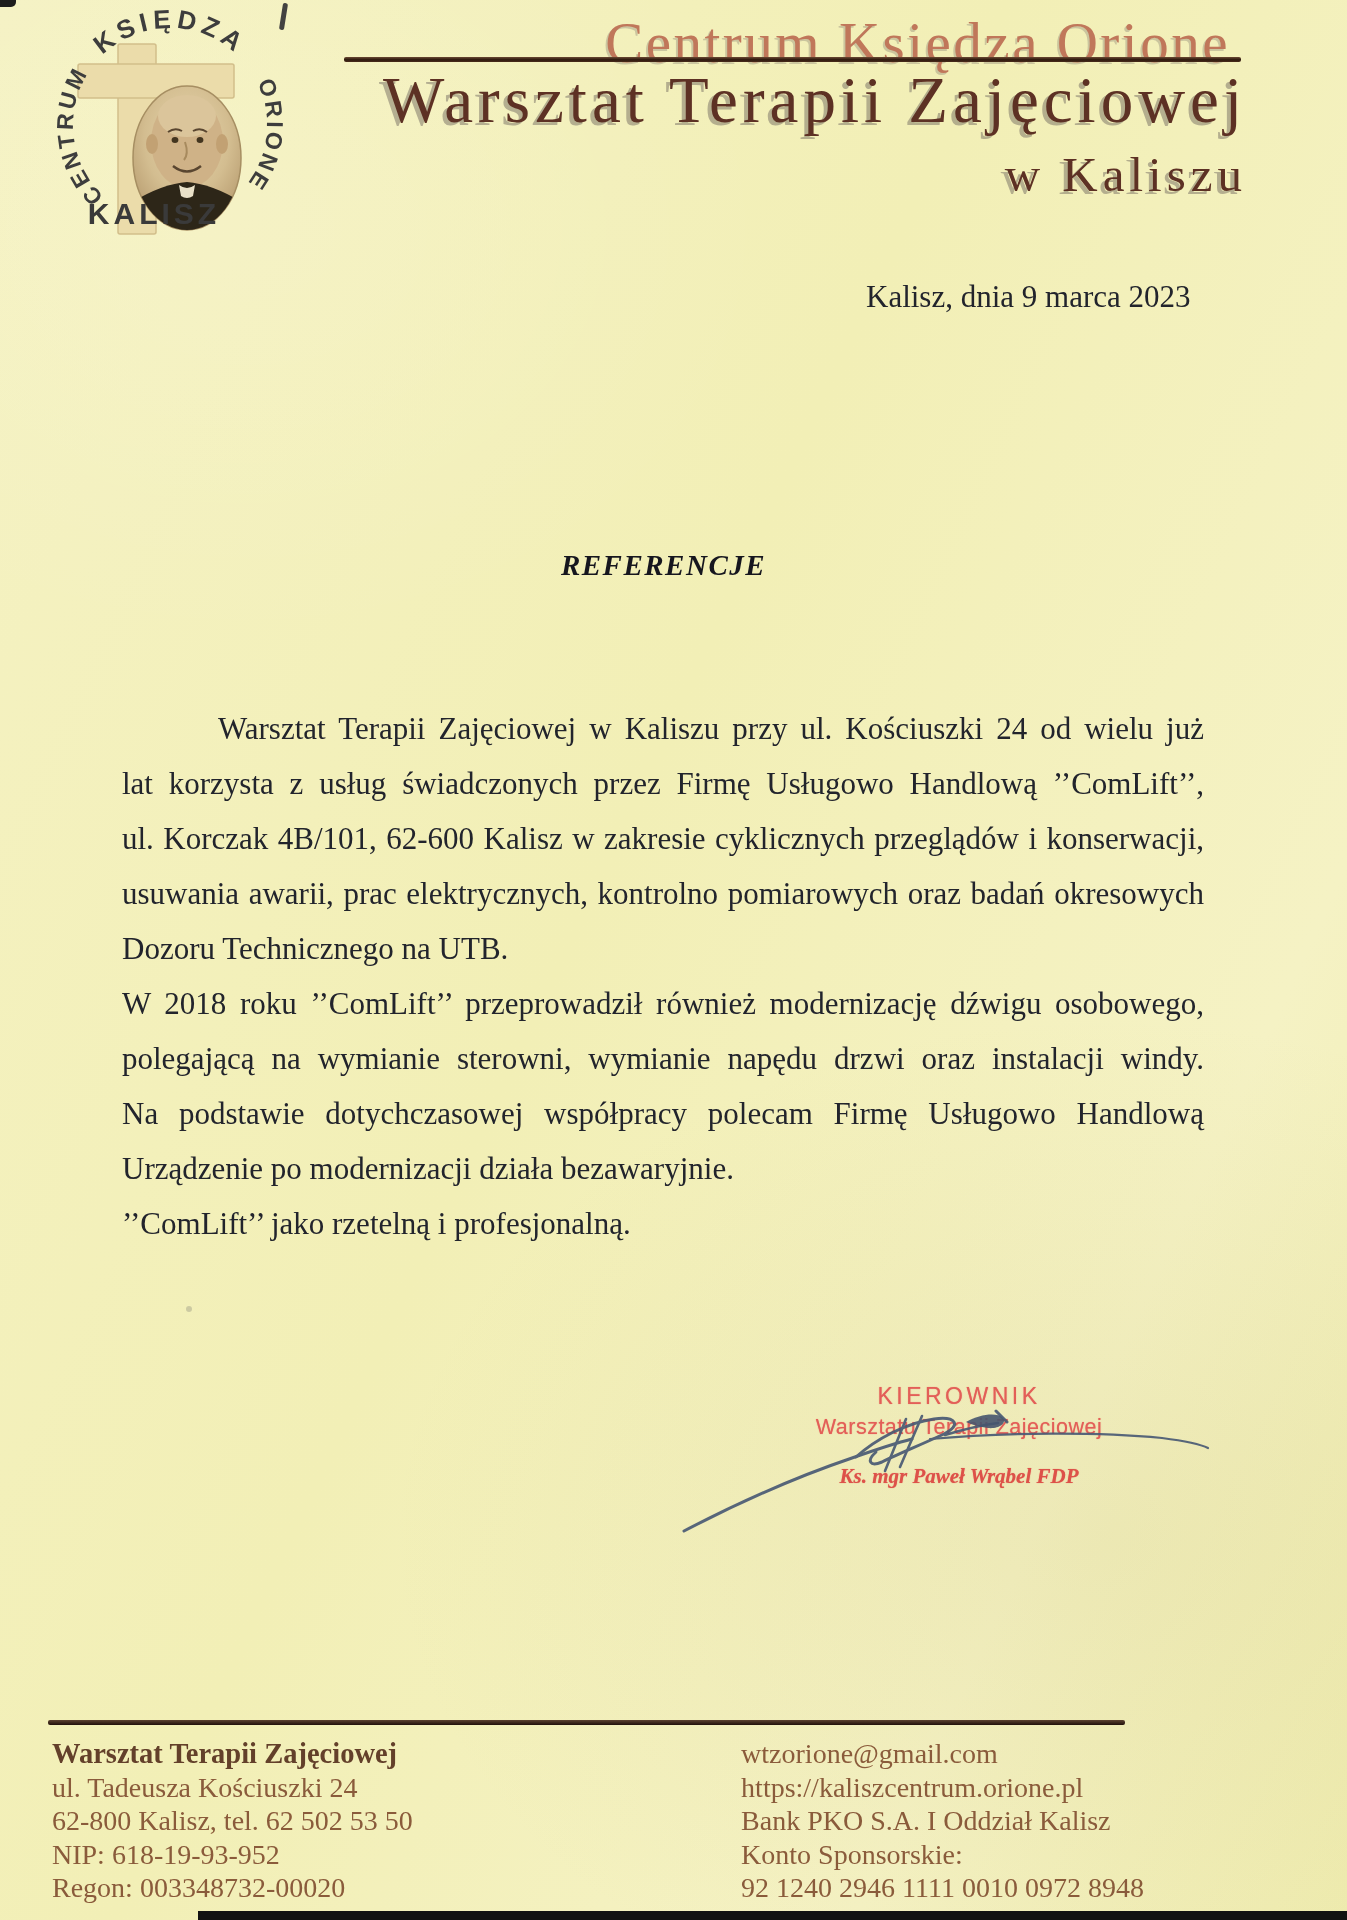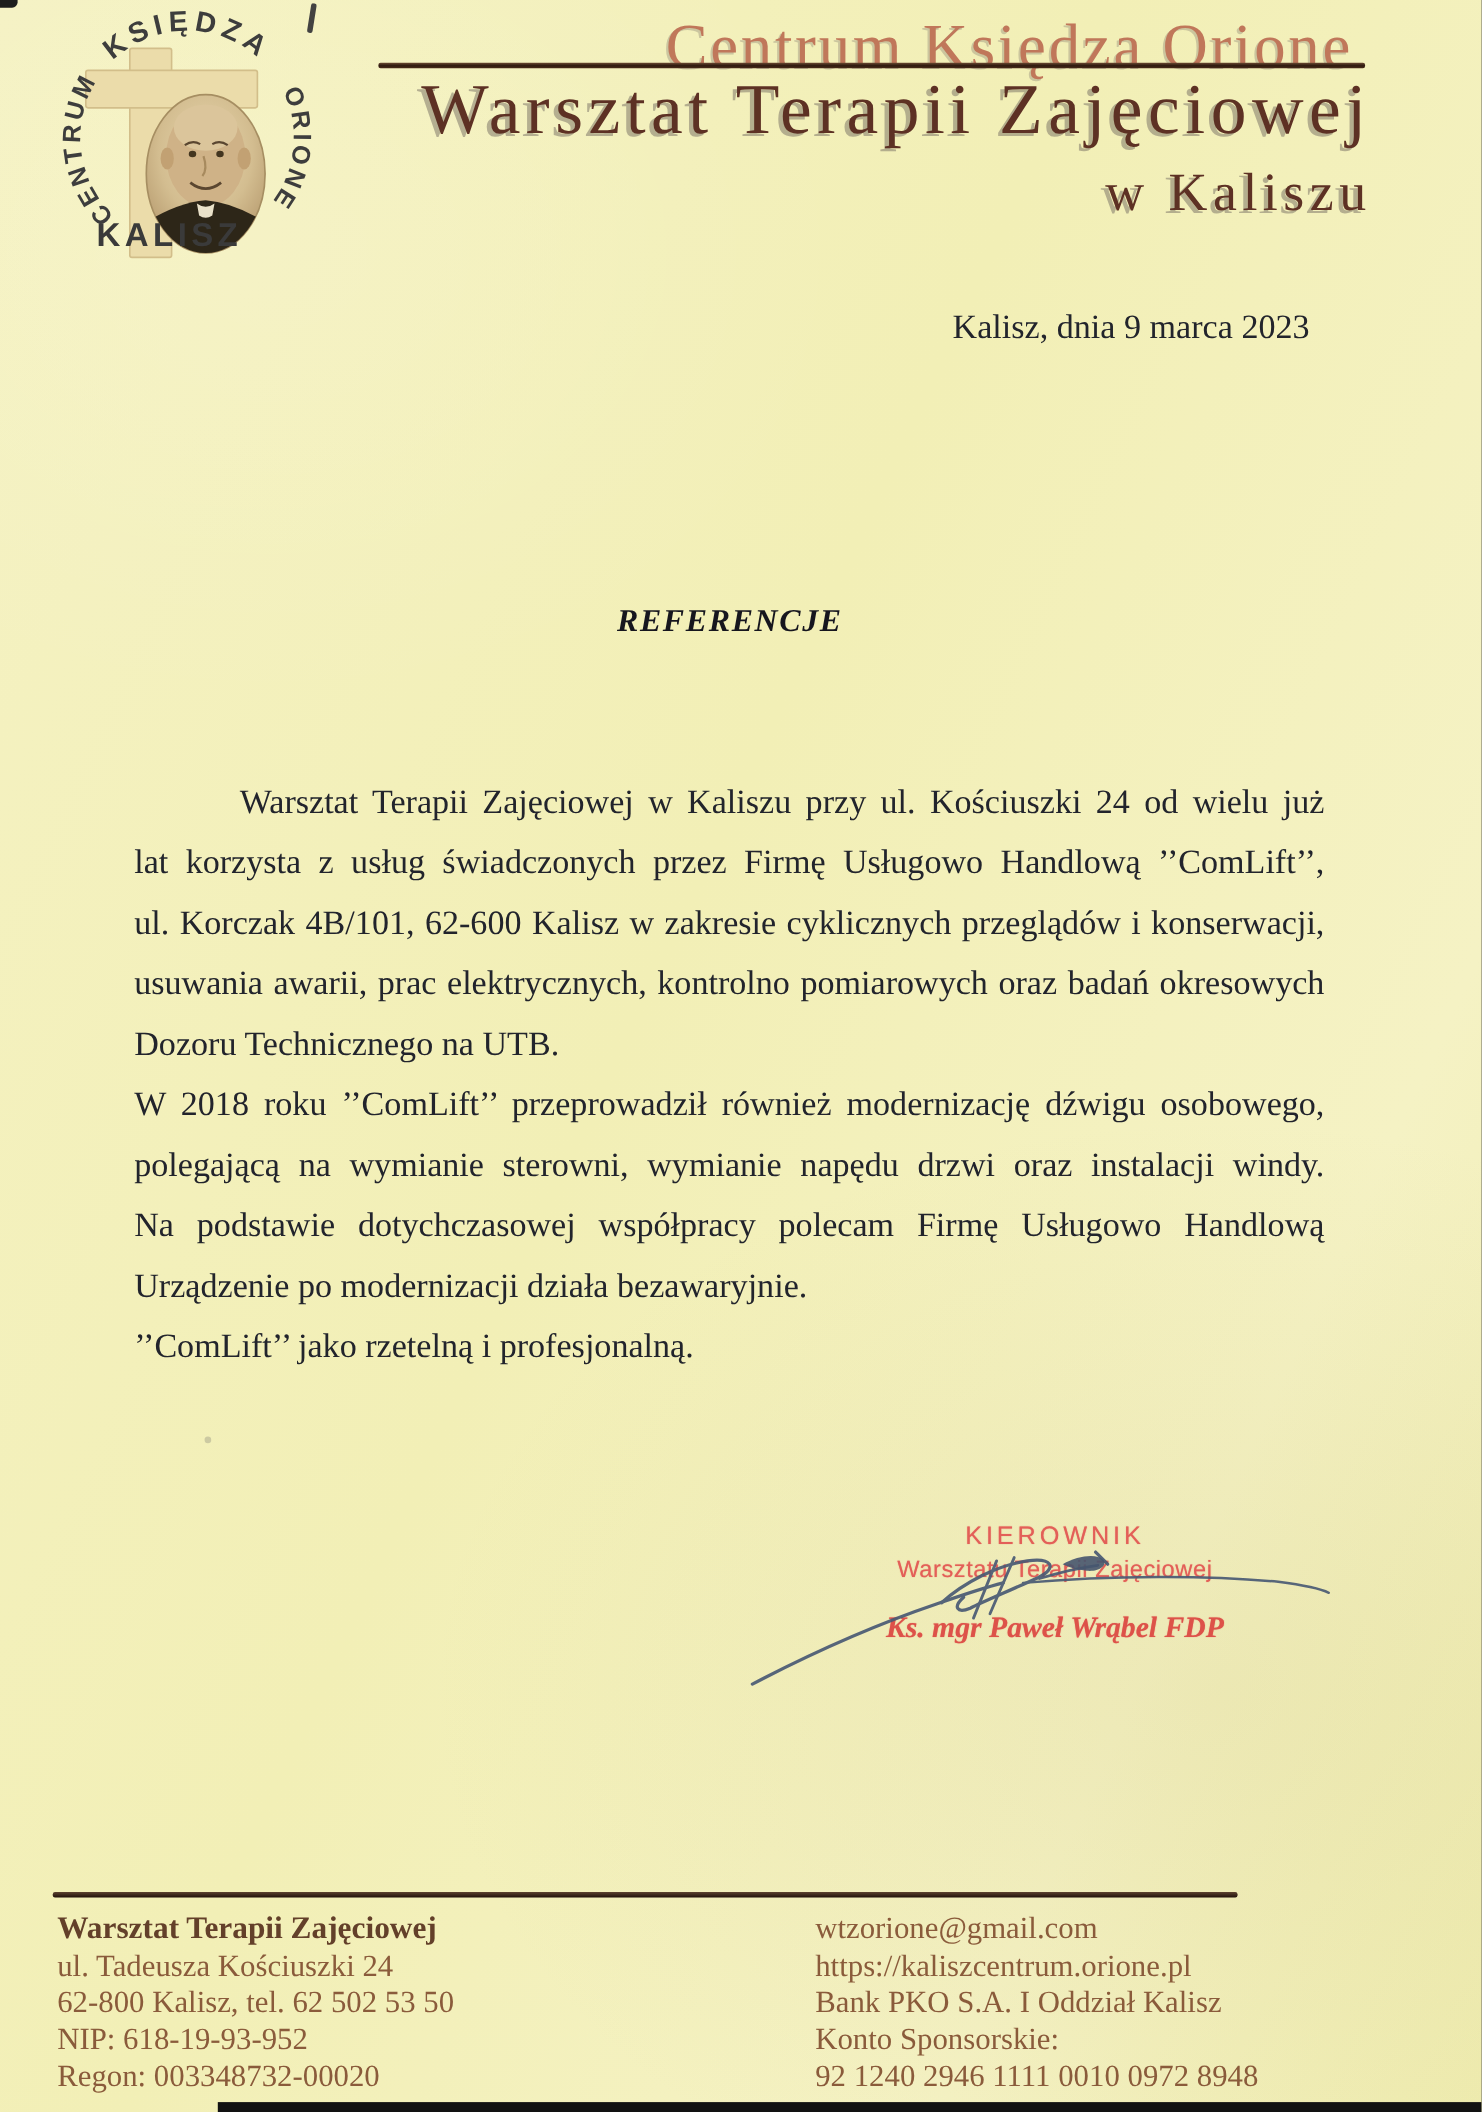--- a/index.html
+++ b/index.html
@@ -41,21 +41,21 @@
   .body{position:absolute;left:122px;top:701px;width:1082px;font-size:31px;color:#22242c;}
   .body .line{height:55px;line-height:55px;}
   .body .j{text-align:justify;text-align-last:justify;}
   .body .indent{text-indent:96px;}
   
   .stamp{position:absolute;left:774px;top:1383px;width:370px;text-align:center;
     font-family:"Liberation Sans",sans-serif;}
   .stamp-role{font-size:23px;letter-spacing:3.5px;color:#e25450;opacity:.92;text-shadow:0 0 1px rgba(226,84,80,.7);}
   .stamp-org{margin-top:5px;font-size:21.5px;letter-spacing:.5px;color:#e25450;opacity:.92;text-shadow:0 0 1px rgba(226,84,80,.7);}
   .stamp-name{margin-top:24px;font-family:"Liberation Serif",serif;font-weight:bold;font-style:italic;
-    font-size:27px;color:#dd4a44;opacity:.95;text-shadow:0 0 1px rgba(221,74,68,.7);}
+    font-size:21px;color:#dd4a44;opacity:.95;text-shadow:0 0 1px rgba(221,74,68,.7);}
   .signature{position:absolute;left:600px;top:1395px;width:660px;height:150px;}
   
   .footer-rule{position:absolute;left:48px;top:1720px;width:1077px;height:4.5px;
     background:linear-gradient(#5d4330,#20100a);border-radius:2px;}
   .fcol{position:absolute;top:1737px;font-size:28px;color:#8a5b3b;}
   .fcol div{line-height:33.5px;white-space:nowrap;}
   .fcol-left{left:52px;text-align:left;}
   .fcol-left .first{font-weight:bold;color:#63402a;font-size:28.5px;}
   .fcol-right{right:227px;}
   .fcol-right .num{margin-right:-24px;}

